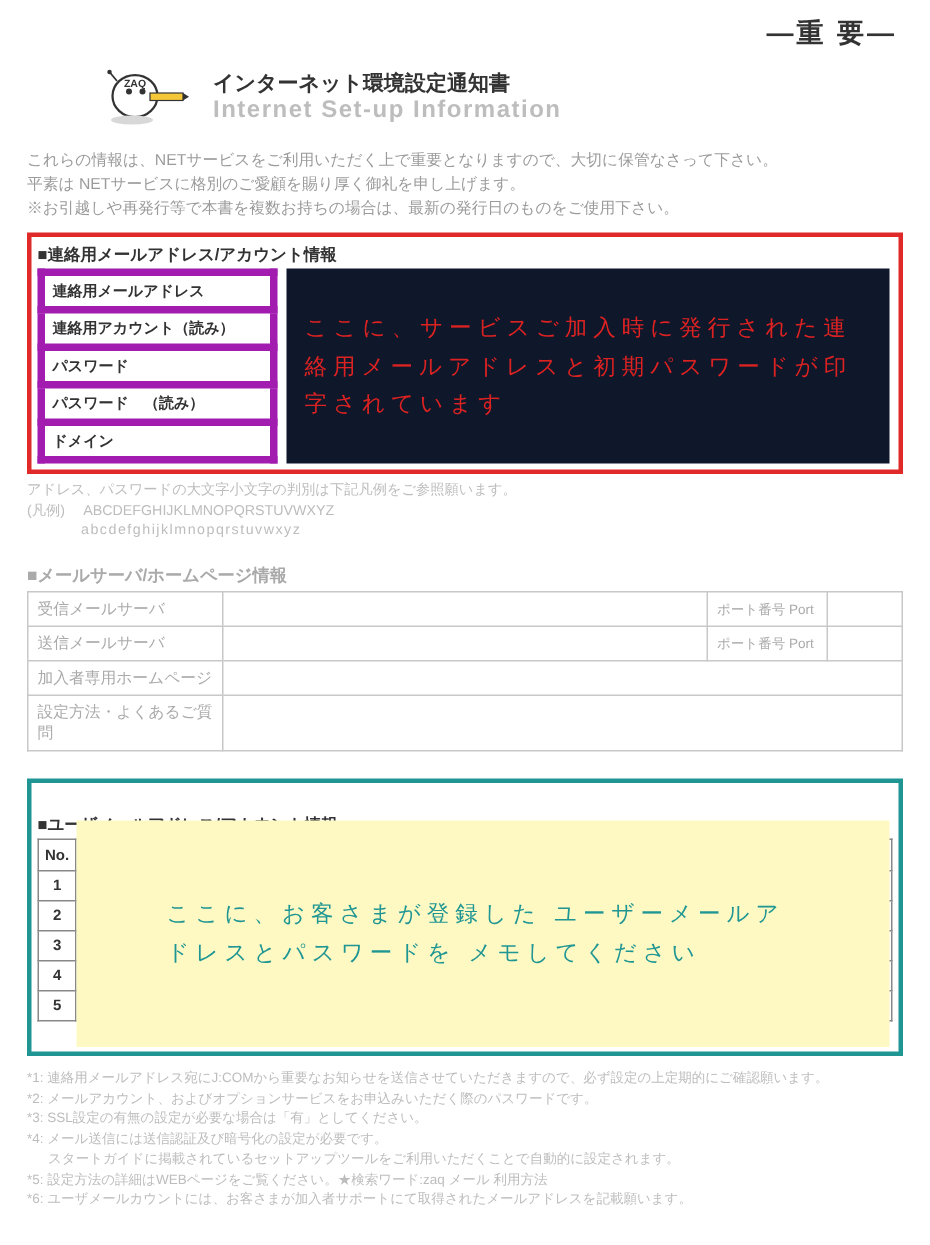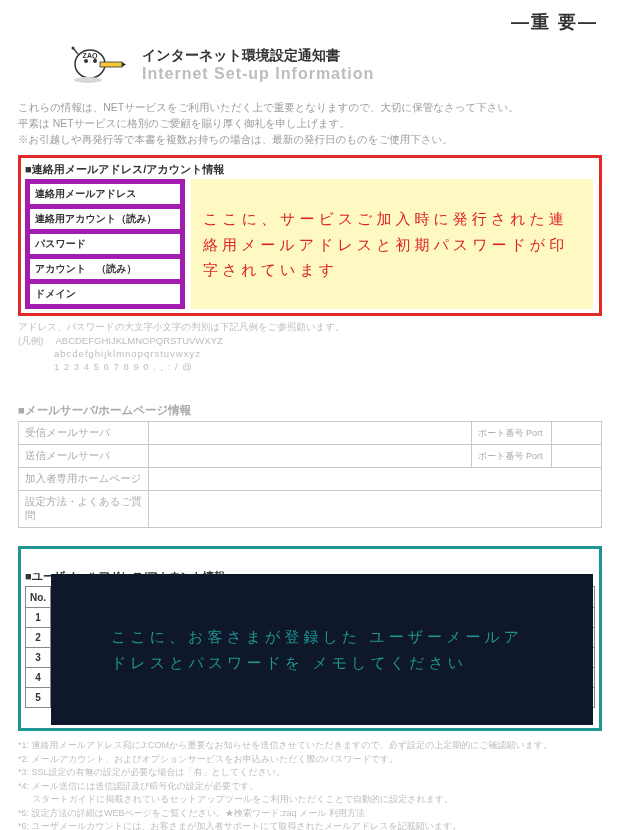--- a/index.html
+++ b/index.html
@@ -49,35 +49,35 @@
   .contact-table td {
     border: 5px solid #a21caf;
     padding: 3px 5px;
     font-size: 10px;
     font-weight: bold;
     height: 20px;
     white-space: nowrap;
   }
   .overlay-red {
     flex: 1;
-    background: #fef9c3;
+    background: #0f172a;
     margin: 0 2px 0 6px;
     display: flex;
     align-items: center;
     justify-content: flex-start;
     padding: 8px 12px;
   }
   .overlay-red-text {
     color: #d22;
     font-size: 15px;
     line-height: 1.7;
     letter-spacing: 4px;
   }
 
-  .legend-block { color: #bdbdbd; font-size: 9.5px; line-height: 1.4; margin: 2px 0 30px 0; }
+  .legend-block { color: #bdbdbd; font-size: 9.5px; line-height: 1.4; margin: 2px 0 16px 0; }
   .legend-indent { margin-left: 36px; letter-spacing: 1px; }
 
   .sec-title-gray { color: #aaa; font-size: 11.5px; font-weight: bold; margin-bottom: 3px; }
 
   .server-table { width: 100%; border-collapse: collapse; margin-bottom: 18px; }
   .server-table td {
     border: 1px solid #c8c8c8;
     padding: 4px 6px;
     font-size: 10.5px;
     color: #aaa;
@@ -102,21 +102,21 @@
   .user-table th { font-weight: bold; margin-left: 12px; }
   .user-table .no-col { width: 22px; font-weight: bold; }
   .user-table .addr-col { width: 240px; }
   .user-table .acct-col { }
   .user-table .pw-col { width: 100px; }
 
   .overlay-teal-holder { position: relative; }
   .overlay-teal {
     position: absolute;
     left: 30px; right: 6px; top: 25px; bottom: 3px;
-    background: #0f172a;
+    background: #fef9c3;
     display: flex;
     align-items: center;
     padding: 6px 60px;
   }
   .overlay-teal-text {
     color: #1f9693;
     font-size: 15px;
     line-height: 1.7;
     letter-spacing: 4px;
   }
@@ -164,38 +164,37 @@
           <tr>
             <td>連絡用メールアドレス</td>
           </tr>
       <tr>
             <td>連絡用アカウント（読み）</td>
           </tr>
       <tr>
             <td>パスワード</td>
           </tr>
       <tr>
-            <td>アカウント　（読み）</td>
+            <td>パスワード　（読み）</td>
           </tr>
       <tr>
             <td>ドメイン</td>
           </tr>
     </tbody>
       </table>
     <div class="overlay-red">
       <div class="overlay-red-text">ここに、サービスご加入時に発行された連絡用メールアドレスと初期パスワードが印字されています</div>
     </div>
   </div>
 </div>
 
 <div class="legend-block">
   <div>アドレス、パスワードの大文字小文字の判別は下記凡例をご参照願います。</div>
   <div>(凡例)　 ABCDEFGHIJKLMNOPQRSTUVWXYZ</div>
   <div class="legend-indent">abcdefghijklmnopqrstuvwxyz</div>
-  <div class="legend-indent">1 2 3 4 5 6 7 8 9 0 . , : / @</div>
 </div>
 
 <div class="sec-title-gray">■メールサーバ/ホームページ情報</div>
 <table class="server-table">
   <tbody>
       <tr>
     <td class="label">受信メールサーバ</td>
     <td></td>
     <td class="port-label">ポート番号 Port</td>
     <td style="width:50px"></td>

